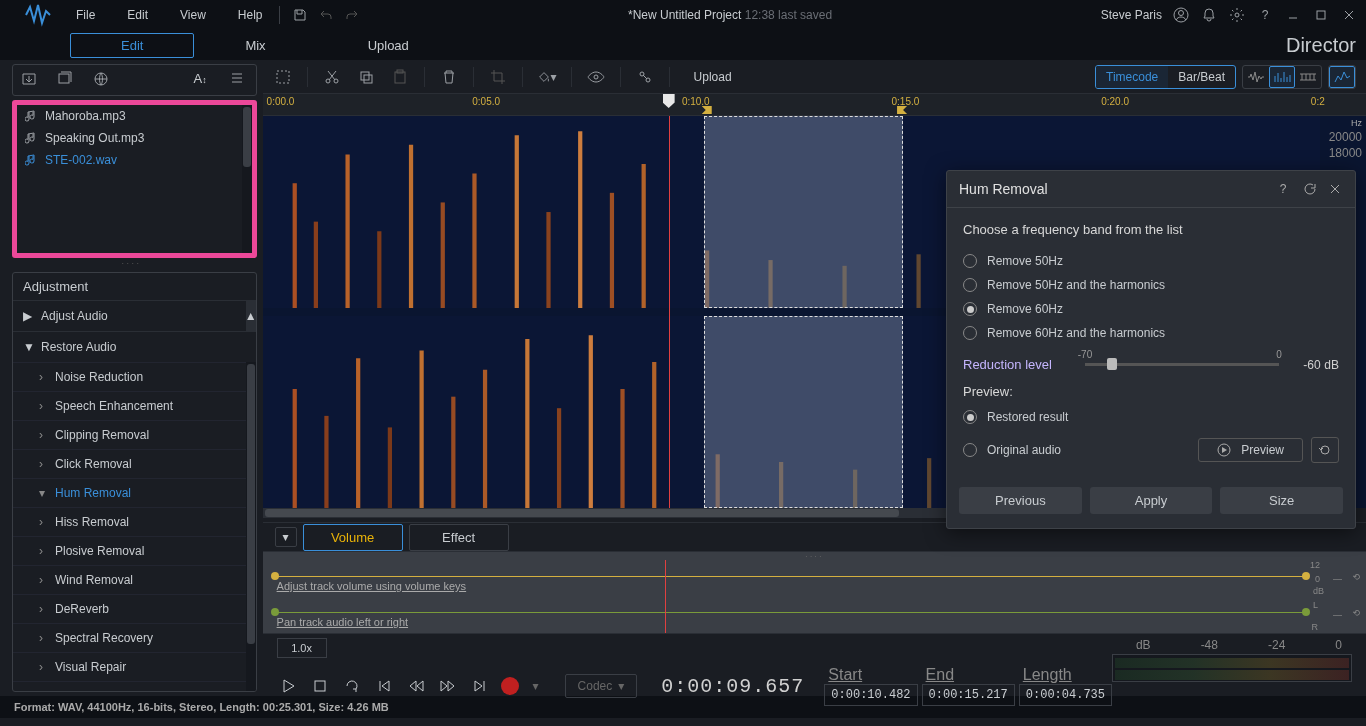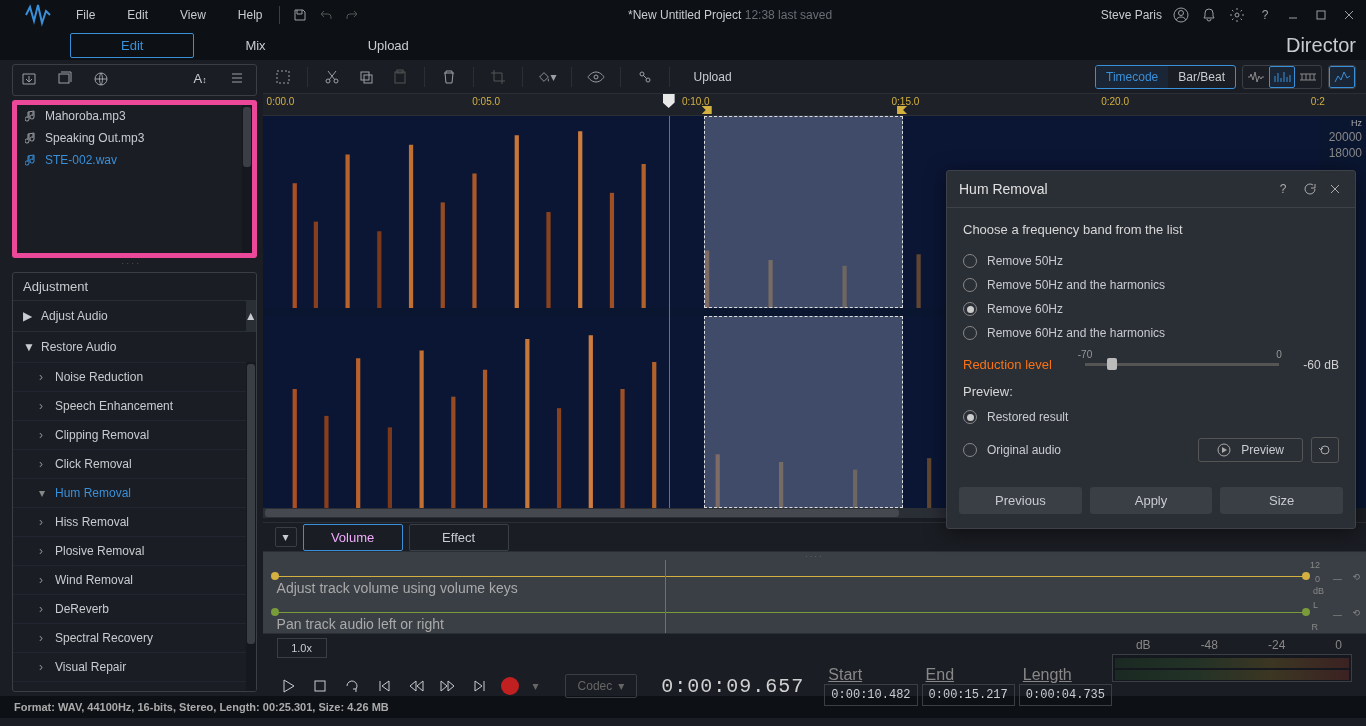--- a/index.html
+++ b/index.html
@@ -96,46 +96,46 @@
 .dialog { position: absolute; right: 10px; top: 170px; width: 410px; background: #2a2e35; border: 1px solid #3e4248; border-radius: 3px; box-shadow: 0 4px 20px rgba(0,0,0,0.5); z-index: 100; }
 .dialog-header { display: flex; align-items: center; padding: 10px 12px; border-bottom: 1px solid #3e4248; }
 .dialog-title { flex: 1; font-size: 14px; color: #e0e0e0; }
 .dialog-hicon { width: 16px; height: 16px; cursor: pointer; color: #aaa; margin-left: 10px; display: flex; align-items: center; justify-content: center; }
 .dialog-body { padding: 14px 16px; }
 .dialog-text { color: #d8d8d8; margin-bottom: 12px; font-size: 13px; }
 .radio-row { display: flex; align-items: center; gap: 10px; padding: 5px 0; cursor: pointer; }
 .radio { width: 14px; height: 14px; border: 1.5px solid #888; border-radius: 50%; display: flex; align-items: center; justify-content: center; }
 .radio.checked::after { content: ''; width: 7px; height: 7px; background: #ccc; border-radius: 50%; }
 .slider-row { display: flex; align-items: center; gap: 12px; margin: 12px 0; }
-.slider-label { font-size: 13px; color: #f97316; width: 110px; }
+.slider-label { font-size: 13px; color: #c4b5fd; width: 110px; }
 .slider-track { flex: 1; height: 3px; background: #555; position: relative; }
 .slider-thumb { position: absolute; top: -5px; width: 10px; height: 12px; background: #bbb; border-radius: 2px; transform: translateX(-50%); }
 .slider-tick-label { position: absolute; top: -14px; font-size: 10px; color: #999; transform: translateX(-50%); }
 .slider-value { width: 48px; text-align: right; font-size: 13px; color: #d0d0d0; }
 .preview-section { margin-top: 12px; }
 .preview-row { display: flex; align-items: center; justify-content: space-between; margin-top: 8px; }
 .preview-btn { display: flex; align-items: center; gap: 10px; border: 1px solid #555; border-radius: 3px; padding: 4px 18px; cursor: pointer; }
 .loop-btn { width: 28px; height: 26px; border: 1px solid #555; border-radius: 3px; display: flex; align-items: center; justify-content: center; cursor: pointer; margin-left: 8px; }
 .dialog-footer { display: flex; gap: 8px; padding: 10px 12px 14px; }
 .dlg-btn { flex: 1; text-align: center; padding: 6px 0; background: #3a3e45; border-radius: 3px; cursor: pointer; font-size: 13px; }
 
 
 .ve-row { height: 30px; display: flex; align-items: center; gap: 6px; padding-left: 12px; border-top: 1px solid #2a2e35; border-bottom: 1px solid #2a2e35; }
 .ve-dropdown { width: 22px; height: 20px; border: 1px solid #3a3e45; border-radius: 2px; display: flex; align-items: center; justify-content: center; cursor: pointer; }
 .ve-tab { width: 100px; text-align: center; padding: 5px 0; border: 1px solid #3a3e45; border-radius: 2px; cursor: pointer; font-size: 13px; }
-.ve-tab.active { color: #f0abfc; border-color: #3a8fd9; }
+.ve-tab.active { color: #eab308; border-color: #3a8fd9; }
 
 
 .auto-area { height: 82px; background: #3a3e45; position: relative; border-bottom: 1px solid #2a2e35; }
 .auto-handle { text-align: center; color: #666; font-size: 8px; letter-spacing: 2px; height: 8px; }
 .vol-line { position: absolute; left: 12px; right: 60px; top: 24px; height: 1px; background: #d4b040; }
 .vol-dot { position: absolute; width: 8px; height: 8px; background: #d4b040; border-radius: 50%; transform: translate(-50%, -50%); }
 .pan-line { position: absolute; left: 12px; right: 60px; top: 60px; height: 1px; background: #7a9b3a; }
 .pan-dot { position: absolute; width: 8px; height: 8px; background: #7a9b3a; border-radius: 50%; transform: translate(-50%, -50%); }
-.auto-label { position: absolute; left: 14px; font-size: 14px; color: #aaa; }
+.auto-label { position: absolute; left: 14px; font-size: 11px; color: #aaa; text-decoration: underline; }
 .auto-scale { position: absolute; right: 4px; font-size: 9px; color: #888; }
 .auto-playhead { position: absolute; top: 8px; bottom: 0; width: 1px; background: #e04040; }
 
 
 .transport-area { height: 62px; display: flex; background: #1a1d23; }
 .speed-box { width: 50px; height: 20px; border: 1px solid #3a3e45; margin: 4px 0 0 14px; text-align: center; font-size: 11px; line-height: 18px; }
 .transport-left { display: flex; flex-direction: column; }
 .transport-btns { display: flex; gap: 10px; align-items: center; margin: 8px 0 0 14px; }
 .tbtn { width: 22px; height: 22px; cursor: pointer; color: #9ca0a5; display: flex; align-items: center; justify-content: center; }
 .rec-btn { width: 18px; height: 18px; background: #c02020; border-radius: 50%; cursor: pointer; }

